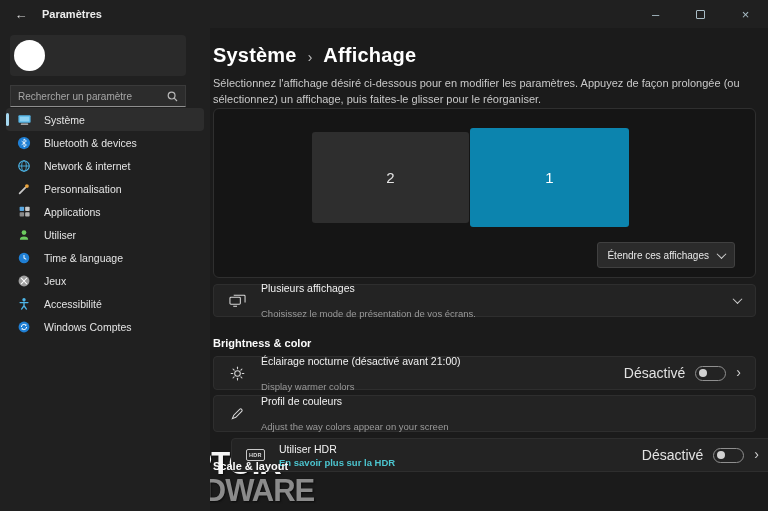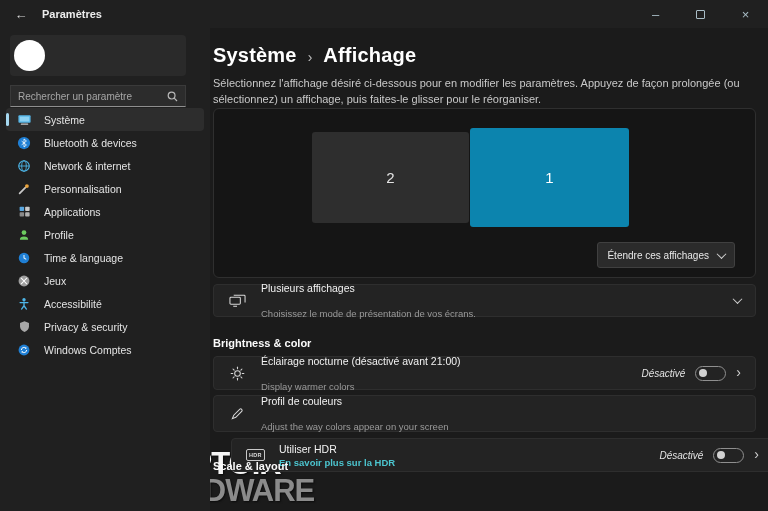--- a/index.html
+++ b/index.html
@@ -41,21 +41,21 @@
   .monitor-1 { left:256px; top:19px; width:159px; height:99px; color:#ffffff; }
   .extend-btn { position:absolute; right:20px; bottom:9px; height:26px; padding:12px 9px; background:#2b2b2b; border:1px solid #404040; border-radius:3px; display:flex; align-items:center; gap:9px; font-size:10px; color:#e8e8e8; }
 
   .card { position:absolute; left:213px; width:543px; background:#232323; border:1px solid #2e2e2e; border-radius:4px; display:flex; align-items:center; padding:0 14px; z-index:3; }
   .card-icon { width:19px; margin-right:14px; display:flex; justify-content:center; align-items:center; color:#d8d8d8; flex:none; }
   .card-text { flex:1; min-width:0; }
   .card-title { font-size:10.5px; color:#f2f2f2; }
   .card-sub { font-size:9.5px; color:#9a9a9a; margin-top:14px; }
   .card-link { font-size:9.5px; font-weight:700; margin-top:2px; }
   .right-controls { display:flex; align-items:center; gap:10px; flex:none; }
-  .status-label { font-size:10px; color:#e2e2e2;font-style:italic; }
+  .status-label { font-size:14px; color:#e2e2e2; }
   .toggle { width:31px; height:15px; border:1px solid #8f8f8f; border-radius:9px; position:relative; }
   .toggle-knob { position:absolute; left:3px; top:2.5px; width:8px; height:8px; border-radius:50%; background:#d2d2d2; }
   .chev-right { font-size:14px; color:#cfcfcf; line-height:1; margin-top:-2px; }
   .chev-down { width:7px; height:7px; border-right:1.4px solid #cfcfcf; border-bottom:1.4px solid #cfcfcf; transform:rotate(45deg) translate(-1px,-1px); }
   .dropdown-btn { height:21px; padding:0 9px; display:flex; align-items:center; gap:9px; background:#2b2b2b; border:1px solid #404040; border-radius:3px; font-size:10px; color:#e8e8e8; white-space:nowrap; }
   .section-heading { position:absolute; left:213px; font-size:11px; font-weight:700; color:#fafafa; z-index:3; }
   .hdr-badge { border:1px solid #c8c8c8; border-radius:2px; font-size:5.5px; font-weight:700; color:#dcdcdc; padding:2px 2px; letter-spacing:.3px; }
 
   
   #card-multi   { top:284px; height:33px; }
@@ -154,21 +154,21 @@
       </span>
       <span class="nav-label">Applications</span>
     </div>
     <div class="nav-item">
       <span class="nav-icon">
         <svg width="14" height="14" viewBox="0 0 16 16">
             <circle cx="8" cy="5.2" r="2.7" fill="#6ccb5f"></circle>
             <path d="M3.3 13.5 a4.7 3.8 0 0 1 9.4 0 Z" fill="#6ccb5f"></path>
           </svg>
       </span>
-      <span class="nav-label">Profile</span>
+      <span class="nav-label">Utiliser</span>
     </div>
     <div class="nav-item">
       <span class="nav-icon">
         <svg width="14" height="14" viewBox="0 0 16 16">
             <circle cx="8" cy="8" r="6" fill="#1f7fd4"></circle>
             <path d="M8 4.5 V8 L10.6 9.6" fill="none" stroke="#e8f4fb" stroke-width="1.2"></path>
           </svg>
       </span>
       <span class="nav-label">Time &amp; language</span>
     </div>
@@ -182,28 +182,20 @@
       <span class="nav-label">Jeux</span>
     </div>
     <div class="nav-item">
       <span class="nav-icon">
         <svg width="14" height="14" viewBox="0 0 16 16">
             <circle cx="8" cy="3" r="1.9" fill="#4db6e8"></circle>
             <path d="M3.5 6.4 H12.5 M8 5.6 V10 M8 10 L5.2 13.8 M8 10 L10.8 13.8" fill="none" stroke="#4db6e8" stroke-width="1.5" stroke-linecap="round"></path>
           </svg>
       </span>
       <span class="nav-label">Accessibilité</span>
-    </div>
-    <div class="nav-item">
-      <span class="nav-icon">
-        <svg width="13" height="13" viewBox="0 0 16 16">
-            <path d="M8 1.5 L13.5 3.6 V8 C13.5 11.2 11.3 13.4 8 14.8 C4.7 13.4 2.5 11.2 2.5 8 V3.6 Z" fill="#a8a8a8"></path>
-          </svg>
-      </span>
-      <span class="nav-label">Privacy &amp; security</span>
     </div>
     <div class="nav-item">
       <span class="nav-icon">
         <svg width="14" height="14" viewBox="0 0 16 16">
             <circle cx="8" cy="8" r="6.2" fill="#1f7fd4"></circle>
             <path d="M5 8 a3 3 0 0 1 5.4-1.8 M11 8 a3 3 0 0 1 -5.4 1.8" fill="none" stroke="#fff" stroke-width="1.1"></path>
             <path d="M10.6 4.6 L10.7 6.6 L8.8 6.3 Z M5.4 11.4 L5.3 9.4 L7.2 9.7 Z" fill="#fff"></path>
           </svg>
       </span>
       <span class="nav-label">Windows Comptes</span>

